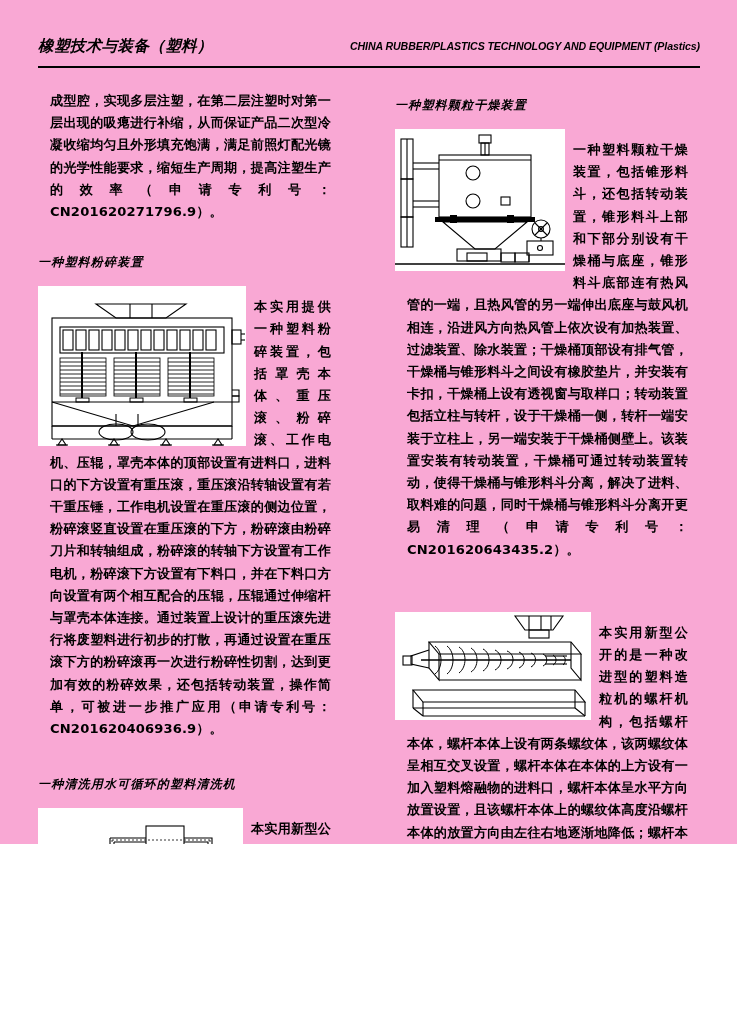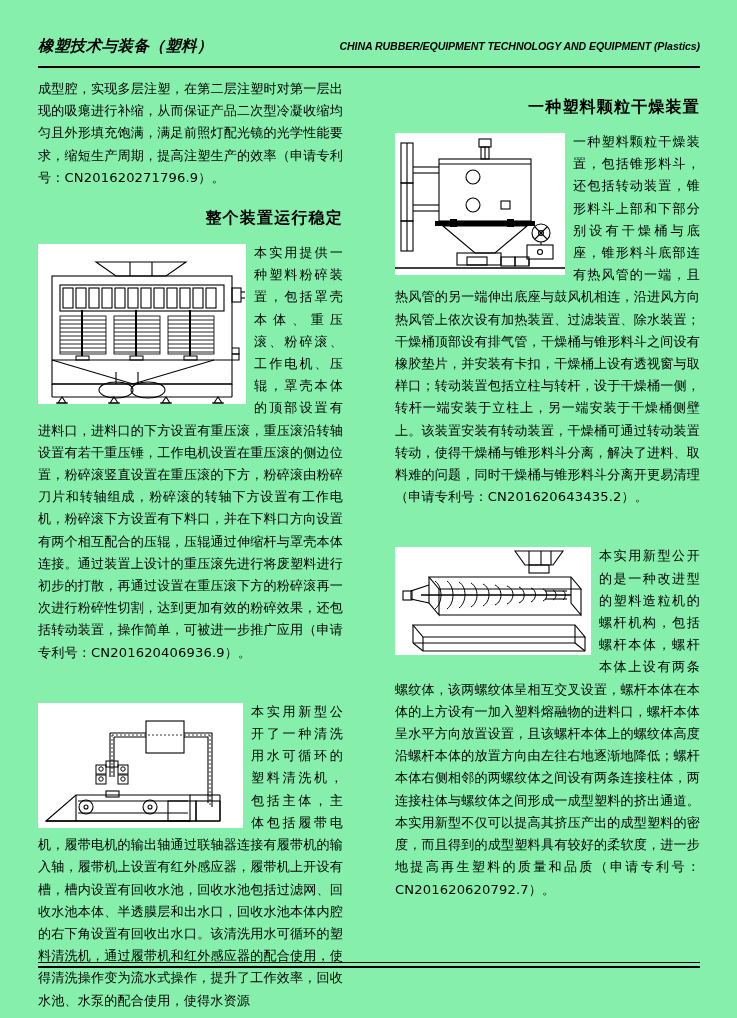--- a/index.html
+++ b/index.html
@@ -8,23 +8,23 @@
     padding: 0;
     background: #ffffff;
   }
   body {
     font-family: "DejaVu Sans", "Liberation Sans", sans-serif;
     color: #000000;
   }
   #page {
     position: relative;
     width: 737px;
-    height: 1018px;
+    height: 844px;
     margin: 0 auto;
-    background: #86efac;
+    background: #f9a8d4;
     overflow: hidden;
   }
 
   
   .runhead {
     position: absolute;
     left: 38px;
     top: 36px;
     width: 662px;
     height: 26px;
@@ -69,32 +69,34 @@
   .col-left  { left: 38px;  }
   .col-right { left: 395px; }
 
   .para {
     font-family: "DejaVu Sans", "Liberation Sans", sans-serif;
     font-size: 13.1px;
     line-height: 22.2px;
     text-align: justify;
     text-justify: inter-character;
     letter-spacing: 0.15px;
-    margin: 0;
+    margin: 12px;
+    font-weight: bold;
   }
 
   .sec-title {
     font-family: "DejaVu Sans", "Liberation Sans", sans-serif;
-    font-size: 16px;
-    font-weight: bold;
-    text-align: right;
+    font-size: 12px;
+    font-weight: bold;
+    text-align: left;
     letter-spacing: 1.2px;
     margin: 0;
     padding: 0;
     white-space: nowrap;
+    font-style: italic;
   }
 
   .spacer-sm { height: 13px; }
   .spacer-md { height: 19px; }
   .spacer-lg { height: 24px; }
 
   
   .figwrap { overflow: hidden; }
   .fig-left  { float: left;  margin: 2px 8px 2px 0; }
   .fig-right { float: left;  margin: 2px 8px 2px 0; }
@@ -154,31 +156,31 @@
   }
   .issue .gap { display: inline-block; width: 9px; }
 </style>
 </head>
 <body>
 
 <div id="page">
 
   <div class="runhead">
     <div class="runhead-cn">橡塑技术与装备（塑料）</div>
-    <div class="runhead-en">CHINA RUBBER/EQUIPMENT  TECHNOLOGY AND EQUIPMENT (Plastics)</div>
+    <div class="runhead-en">CHINA RUBBER/PLASTICS  TECHNOLOGY AND EQUIPMENT (Plastics)</div>
   </div>
   <div class="rule-top"></div>
 
   <div class="col col-left">
 
     <p class="para">成型腔，实现多层注塑，在第二层注塑时对第一层出现的吸瘪进行补缩，从而保证产品二次型冷凝收缩均匀且外形填充饱满，满足前照灯配光镜的光学性能要求，缩短生产周期，提高注塑生产的效率（申请专利号：CN201620271796.9）。</p>
 
     <div class="spacer-md"></div>
 
-    <h2 class="sec-title">整个装置运行稳定</h2>
+    <h2 class="sec-title">一种塑料粉碎装置</h2>
 
     <div class="spacer-sm"></div>
 
     <div class="figwrap">
       <div class="fig fig-left">
         <svg width="208" height="160" viewBox="0 0 208 160" aria-hidden="true">
           <g fill="none" stroke="#000" stroke-width="1.1">
 
             <path d="M58 18 L148 18 L128 32 L78 32 Z"></path>
             <line x1="92" y1="18" x2="92" y2="32"></line>
@@ -285,20 +287,21 @@
                 <line x1="174" y1="159" x2="186" y2="159"></line>
             </g>
           </g>
         </svg>
       </div>
       <p class="para">本实用提供一种塑料粉碎装置，包括罩壳本体、重压滚、粉碎滚、工作电机、压辊，罩壳本体的顶部设置有进料口，进料口的下方设置有重压滚，重压滚沿转轴设置有若干重压锤，工作电机设置在重压滚的侧边位置，粉碎滚竖直设置在重压滚的下方，粉碎滚由粉碎刀片和转轴组成，粉碎滚的转轴下方设置有工作电机，粉碎滚下方设置有下料口，并在下料口方向设置有两个相互配合的压辊，压辊通过伸缩杆与罩壳本体连接。通过装置上设计的重压滚先进行将废塑料进行初步的打散，再通过设置在重压滚下方的粉碎滚再一次进行粉碎性切割，达到更加有效的粉碎效果，还包括转动装置，操作简单，可被进一步推广应用（申请专利号：CN201620406936.9）。</p>
     </div>
 
     <div class="spacer-lg"></div>
 
+    <h2 class="sec-title">一种清洗用水可循环的塑料清洗机</h2>
 
     <div class="spacer-sm"></div>
 
     <div class="figwrap">
       <div class="fig fig-left">
         <svg width="205" height="125" viewBox="0 0 205 125" aria-hidden="true">
           <g fill="none" stroke="#000" stroke-width="1.1">
 
             <rect x="108" y="18" width="38" height="32"></rect>
 

